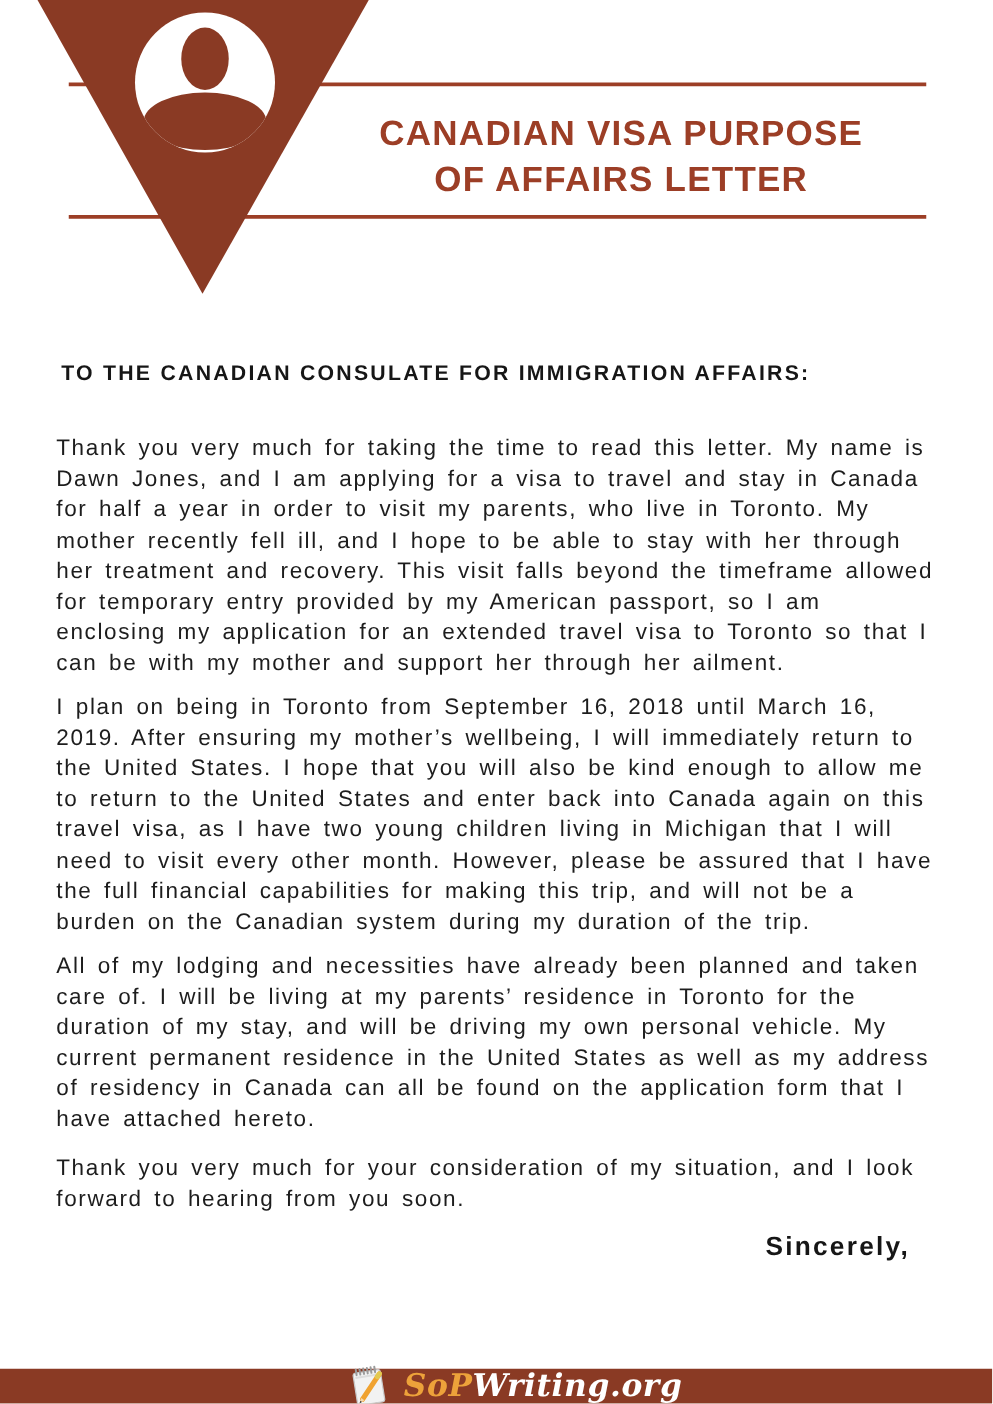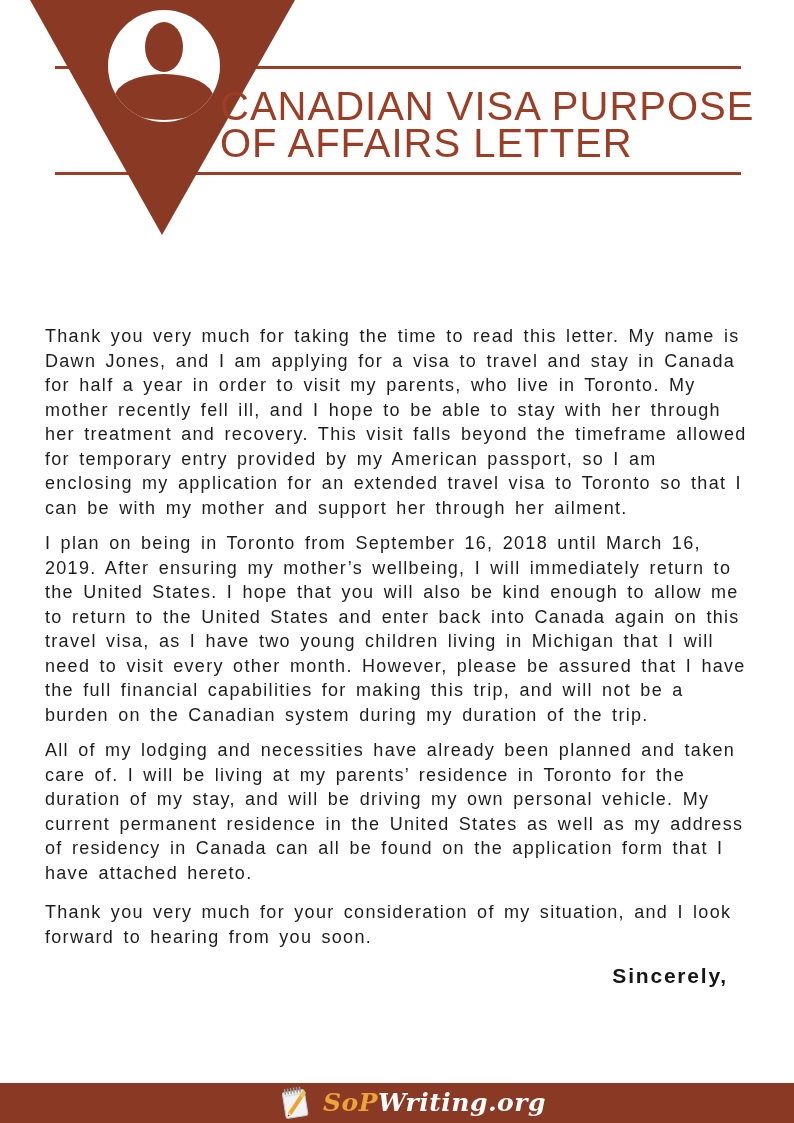--- a/index.html
+++ b/index.html
@@ -14,22 +14,22 @@
     position:absolute; left:55px; width:686px; height:3px;
     background:#9c3e26; z-index:1;
   }
   .rule.top { top:66px; }
   .rule.bottom { top:172px; }
 
   .tri-logo { position:absolute; top:0; left:0; z-index:2; }
 
   .page-title {
     position:absolute; top:88px; left:220px; right:20px; z-index:3;
-    text-align:left; color:#9c3e26; font-weight:normal;
-    font-size:40px; line-height:37px; letter-spacing:1px;
+    text-align:center; color:#9c3e26; font-weight:bold;
+    font-size:28px; line-height:37px; letter-spacing:1px;
   }
   .page-title .t-line { white-space:nowrap; }
 
   
   .letter {
     position:absolute; top:288px; left:45px; right:44px;
     color:#1d1d1d;
   }
   .salutation {
     font-weight:bold; font-size:17px; line-height:22px;
@@ -47,21 +47,21 @@
   .sig-block {
     width:fit-content; margin:10px 22px 0 auto; text-align:left;
   }
   .sig-line {
     font-weight:bold; font-size:21px; line-height:34px;
     letter-spacing:1.8px; color:#161616;
   }
 
   
   .footer {
-    position:absolute; left:0; right:0; bottom:0; height:40px;
+    position:absolute; left:0; right:0; bottom:0; height:28px;
     display:flex; align-items:center; justify-content:center; gap:9px;padding-left:28px;
   }
   .logo-text {
     font-family:"DejaVu Serif", serif; font-style:italic; font-weight:bold;
     font-size:25px; line-height:40px; white-space:nowrap;
   }
   .logo-text .gold { letter-spacing:0.5px; }
   .logo-text .white { color:#ffffff; letter-spacing:0.5px; }
 </style>
 </head>
@@ -83,20 +83,21 @@
       <ellipse cx="164" cy="97" rx="49" ry="23" fill="#8a3a24" clip-path="url(#person-clip)"></ellipse>
     </g>
   </svg>
 
   <div class="page-title" style="color: rgb(156, 62, 38);">
     <div class="t-line">CANADIAN VISA PURPOSE</div>
     <div class="t-line">OF AFFAIRS LETTER</div>
   </div>
 
   <div class="letter">
+    <div class="salutation">TO THE CANADIAN CONSULATE FOR IMMIGRATION AFFAIRS:</div>
     <p class="para first" style="color: rgb(29, 29, 29);">Thank you very much for taking the time to read this letter. My name is Dawn Jones, and I am applying for a visa to travel and stay in Canada for half a year in order to visit my parents, who live in Toronto. My mother recently fell ill, and I hope to be able to stay with her through her treatment and recovery. This visit falls beyond the timeframe allowed for temporary entry provided by my American passport, so I am enclosing my application for an extended travel visa to Toronto so that I can be with my mother and support her through her ailment.</p>
     <p class="para" style="color: rgb(29, 29, 29);">I plan on being in Toronto from September 16, 2018 until March 16, 2019. After ensuring my mother’s wellbeing, I will immediately return to the United States. I hope that you will also be kind enough to allow me to return to the United States and enter back into Canada again on this travel visa, as I have two young children living in Michigan that I will need to visit every other month. However, please be assured that I have the full financial capabilities for making this trip, and will not be a burden on the Canadian system during my duration of the trip.</p>
     <p class="para" style="color: rgb(29, 29, 29);">All of my lodging and necessities have already been planned and taken care of. I will be living at my parents’ residence in Toronto for the duration of my stay, and will be driving my own personal vehicle.  My current permanent residence in the United States as well as my address of residency in Canada can all be found on the application form that I have attached hereto.</p>
     <p class="para last" style="color: rgb(29, 29, 29);">Thank you very much for your consideration of my situation, and I look forward to hearing from you soon.</p>
 
     <div class="sig-block">
       <div class="sig-line">Sincerely,</div>
     </div>
   </div>
 

